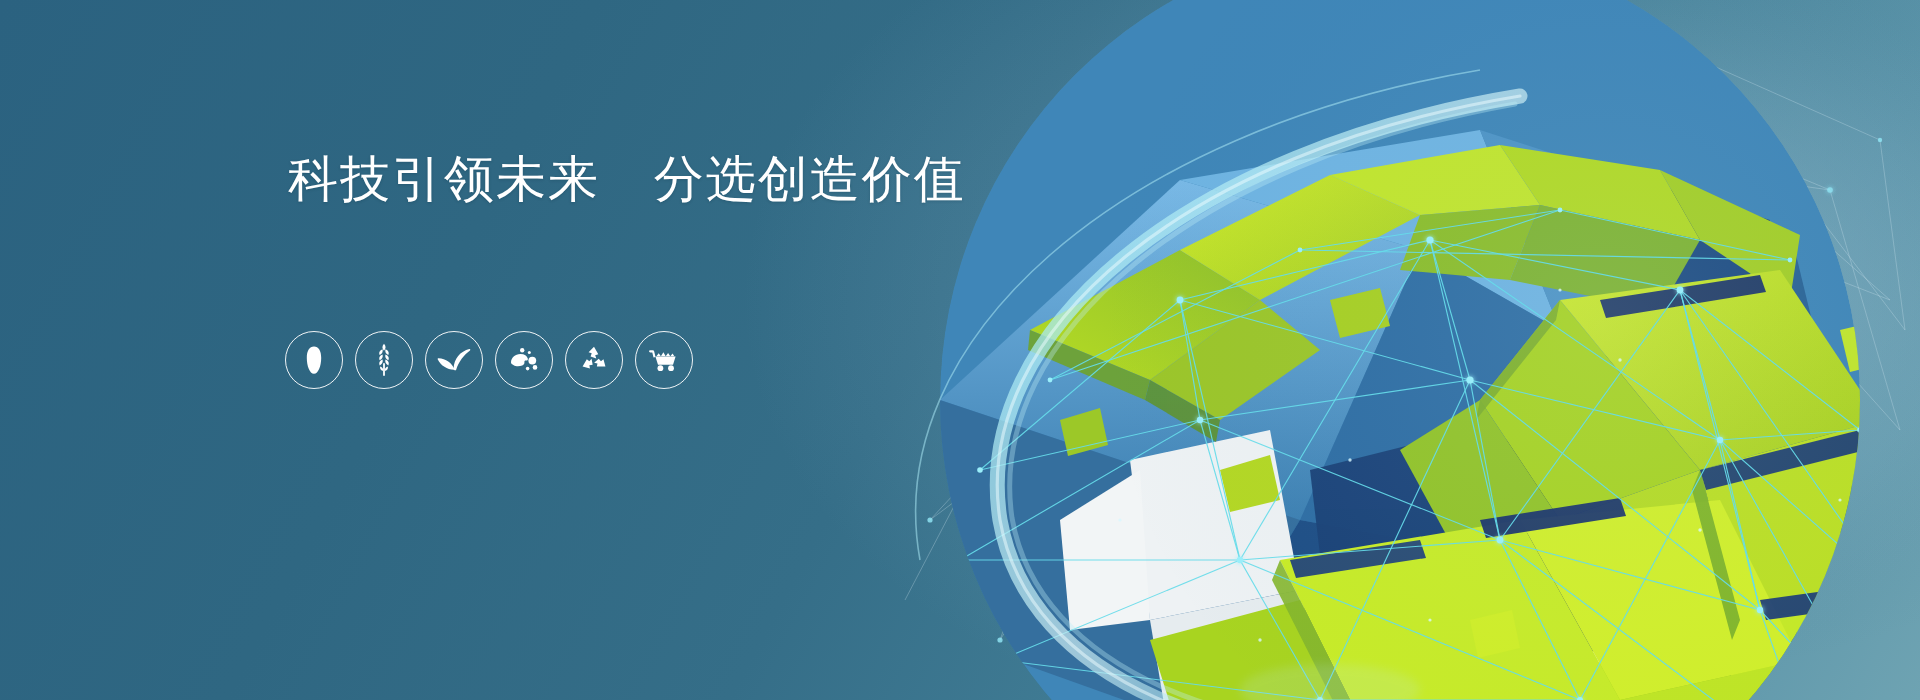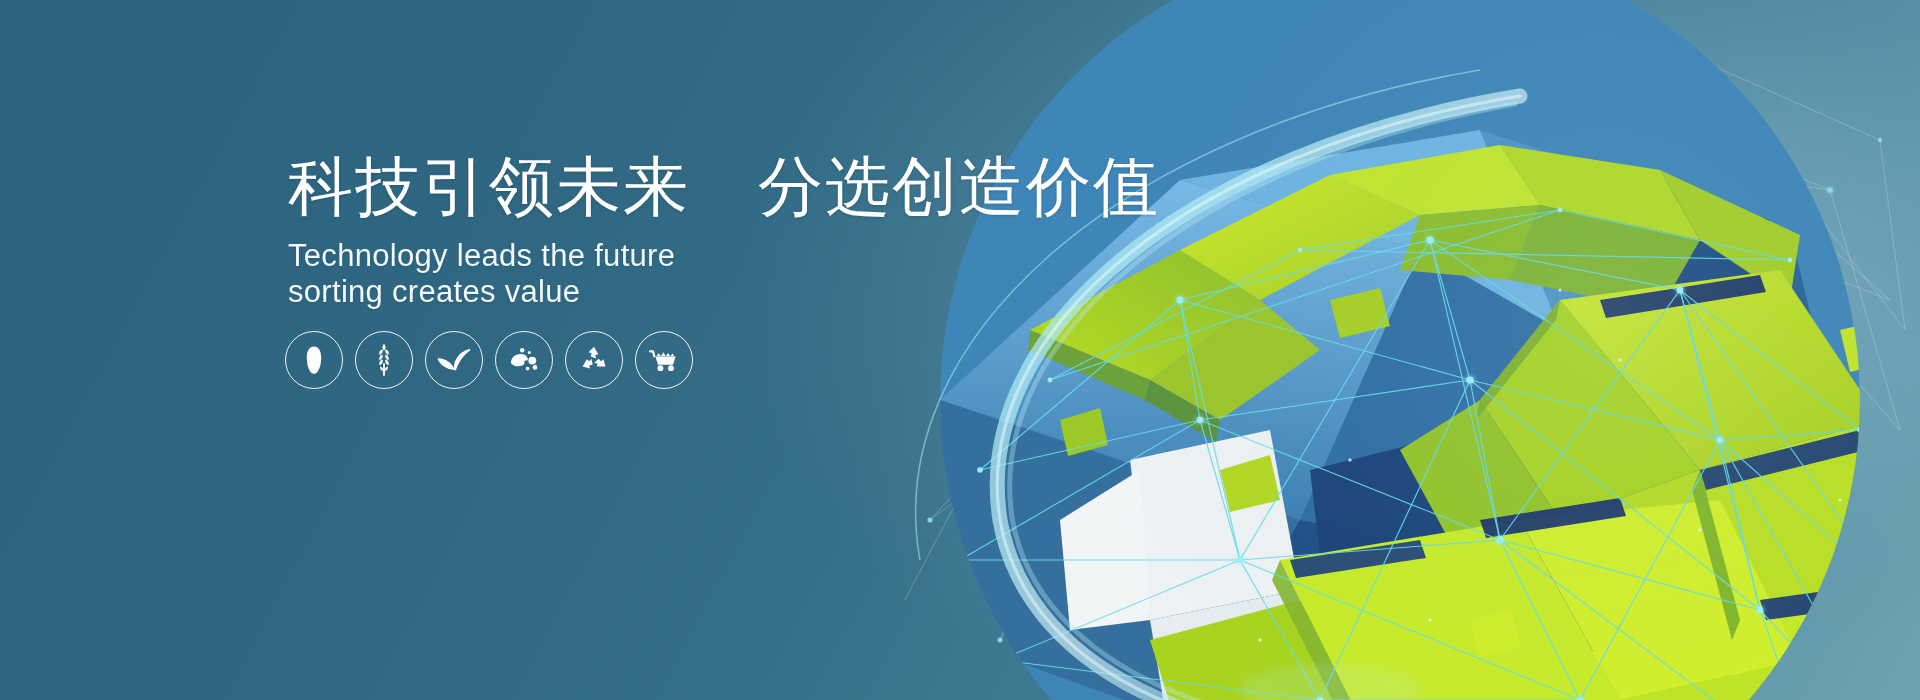--- a/index.html
+++ b/index.html
@@ -15,21 +15,21 @@
       radial-gradient(900px 620px at 1390px 300px, rgba(150,190,210,0.55) 0%, rgba(120,165,190,0.20) 45%, rgba(60,110,140,0.0) 72%),
       linear-gradient(118deg, #2b6280 0%, #2f6782 26%, #356e88 48%, #437f97 68%, #5b94a9 86%, #6ea3b2 100%);
   }
   
   .art{position:absolute;inset:0;}
   .art svg{position:absolute;top:0;left:0;width:1920px;height:700px;}
 
   
   .copy{position:absolute;left:288px;top:152px;width:760px;}
   .headline{
-    color:#ffffff;font-size:65px;line-height:1.08;
+    color:#ffffff;font-size:50px;line-height:1.08;
     font-weight:400;letter-spacing:2px;white-space:pre;
     font-family:"DejaVu Sans","Liberation Sans",sans-serif;
     text-shadow:0 1px 3px rgba(10,40,60,0.22);
   }
   .subtitle{
     margin-top:16px;color:#f2f8fb;font-size:31px;line-height:1.16;
     font-weight:300;letter-spacing:0.3px;
     font-family:"Liberation Sans",sans-serif;
     text-shadow:0 1px 2px rgba(10,40,60,0.18);
   }
@@ -282,24 +282,20 @@
       <path d="M1515,104 C1200,160 985,335 1012,518 C1038,668 1235,748 1468,730" fill="none" stroke="#bdeef6" stroke-width="5" stroke-linecap="round" opacity="0.35"></path>
 
       <path d="M1480,70 C1120,130 880,340 920,560" fill="none" stroke="#a9e8f4" stroke-width="1.6" opacity="0.55"></path>
 
       <ellipse cx="1330" cy="690" rx="90" ry="26" fill="#bfeaf4" opacity="0.16" filter="url(#softGlow)"></ellipse>
     </svg>
   </div>
 
   <div class="copy">
     <div class="headline">科技引领未来   分选创造价值</div>
-    <div class="subtitle">
-      <div>Technology leads the future</div>
-      <div>sorting creates value</div>
-    </div>
   </div>
 
   <div class="icons">
 
     <div class="icon-btn" title="Grain / rice sorting">
       <span>
         <svg width="26" height="30" viewBox="0 0 26 30">
           <path d="M13 1.5c4.6 0 7.2 4.4 7.2 11.2 0 8.2-2.9 16-7.2 16s-7.2-7.8-7.2-16C5.8 5.9 8.4 1.5 13 1.5z"></path>
           <path d="M16.6 4.2c1.9 1.1 2.9 3.4 2.6 5.4-.2 1.3-1 1.7-1.8 1-1.3-1.1-2.2-3.2-2-4.9.1-1 .6-1.8 1.2-1.5z" fill="#3b7694" opacity="0.25"></path>
         </svg>

